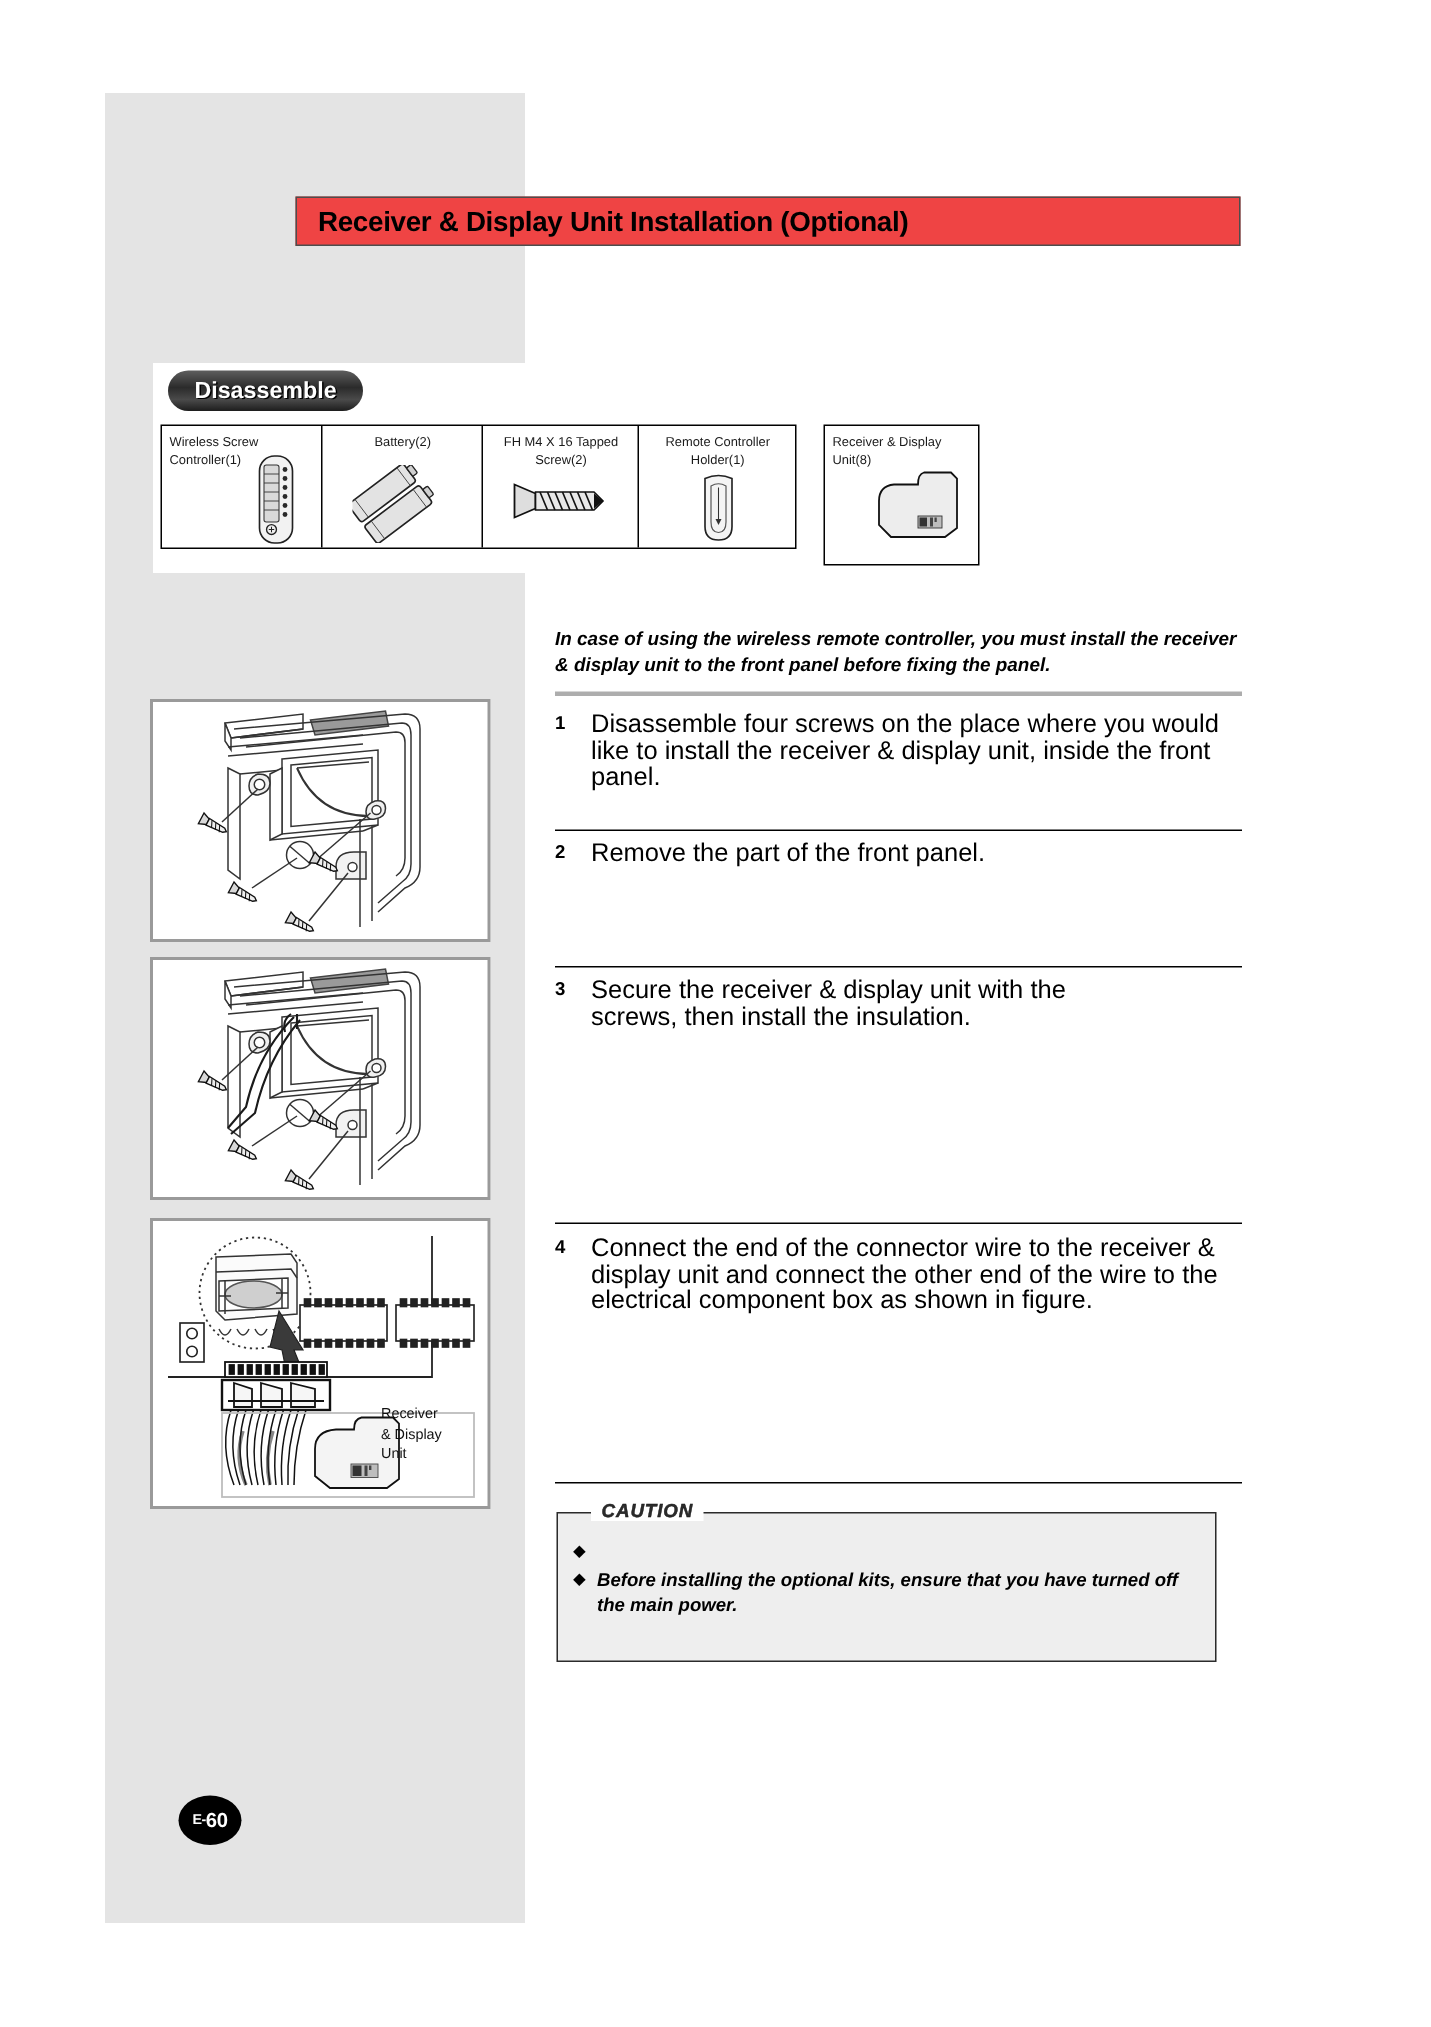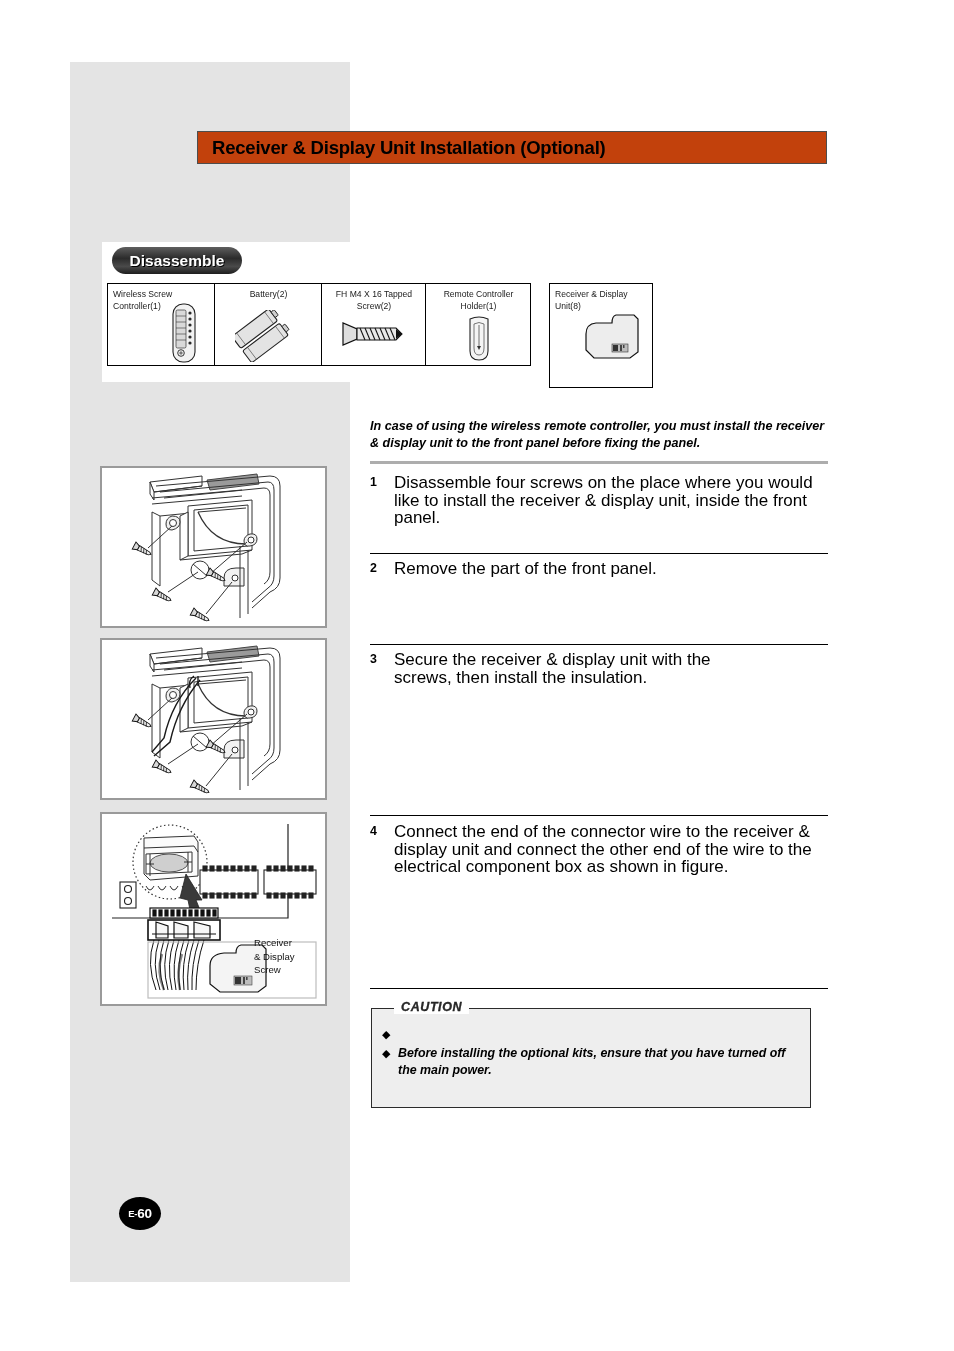--- a/index.html
+++ b/index.html
@@ -34,21 +34,21 @@
   }
 
   
   .title-bar {
     position: absolute;
     left: 197px;
     top: 131px;
     width: 630px;
     height: 33px;
     border: 1.5px solid #4d4d4d;
-    background: #c2410c;
+    background: #ef4444;
     box-sizing: border-box;
     display: flex;
     align-items: center;
     padding-left: 14px;
   }
   .title-bar .t {
     font-size: 18.5px;
     font-weight: bold;
     color: #000;
     letter-spacing: -0.2px;
@@ -99,21 +99,21 @@
     position: relative;
     z-index: 3;
   }
   .cap-center { text-align: center; }
 
   .acc-table2 {
     position: absolute;
     left: 549px;
     top: 283px;
     width: 104px;
-    height: 105px;
+    height: 94px;
     border: 1.3px solid #000;
     box-sizing: border-box;
     background: #fff;
     padding: 4px 4px 0 5px;
   }
   .acc-table2 .cap {
     font-size: 8.6px;
     color: #1a1a1a;
     line-height: 12px;
   }
@@ -648,21 +648,21 @@
       <rect x="132" y="162" width="18" height="9" fill="#bdbdbd" stroke="#444" stroke-width="0.6"></rect>
       <rect x="133" y="163" width="6" height="7" fill="#333" stroke="none"></rect>
       <rect x="141" y="163" width="2" height="7" fill="#444" stroke="none"></rect>
       <rect x="144" y="163" width="1.6" height="3" fill="#444" stroke="none"></rect>
     </g>
   </svg>
   
   <div class="rdu-label" style="left:152px; top:122px;">
     <span>Receiver</span><br>
     <span>&amp; Display</span><br>
-    <span>Screw</span>
+    <span>Unit</span>
   </div>
 </div>
 
 <div class="caution-box"></div>
 <div class="caution-tag">CAUTION</div>
 <div class="caution-list">
   <div class="c-item">
     <span class="dia">◆</span>
   </div>
   <div class="c-item">

